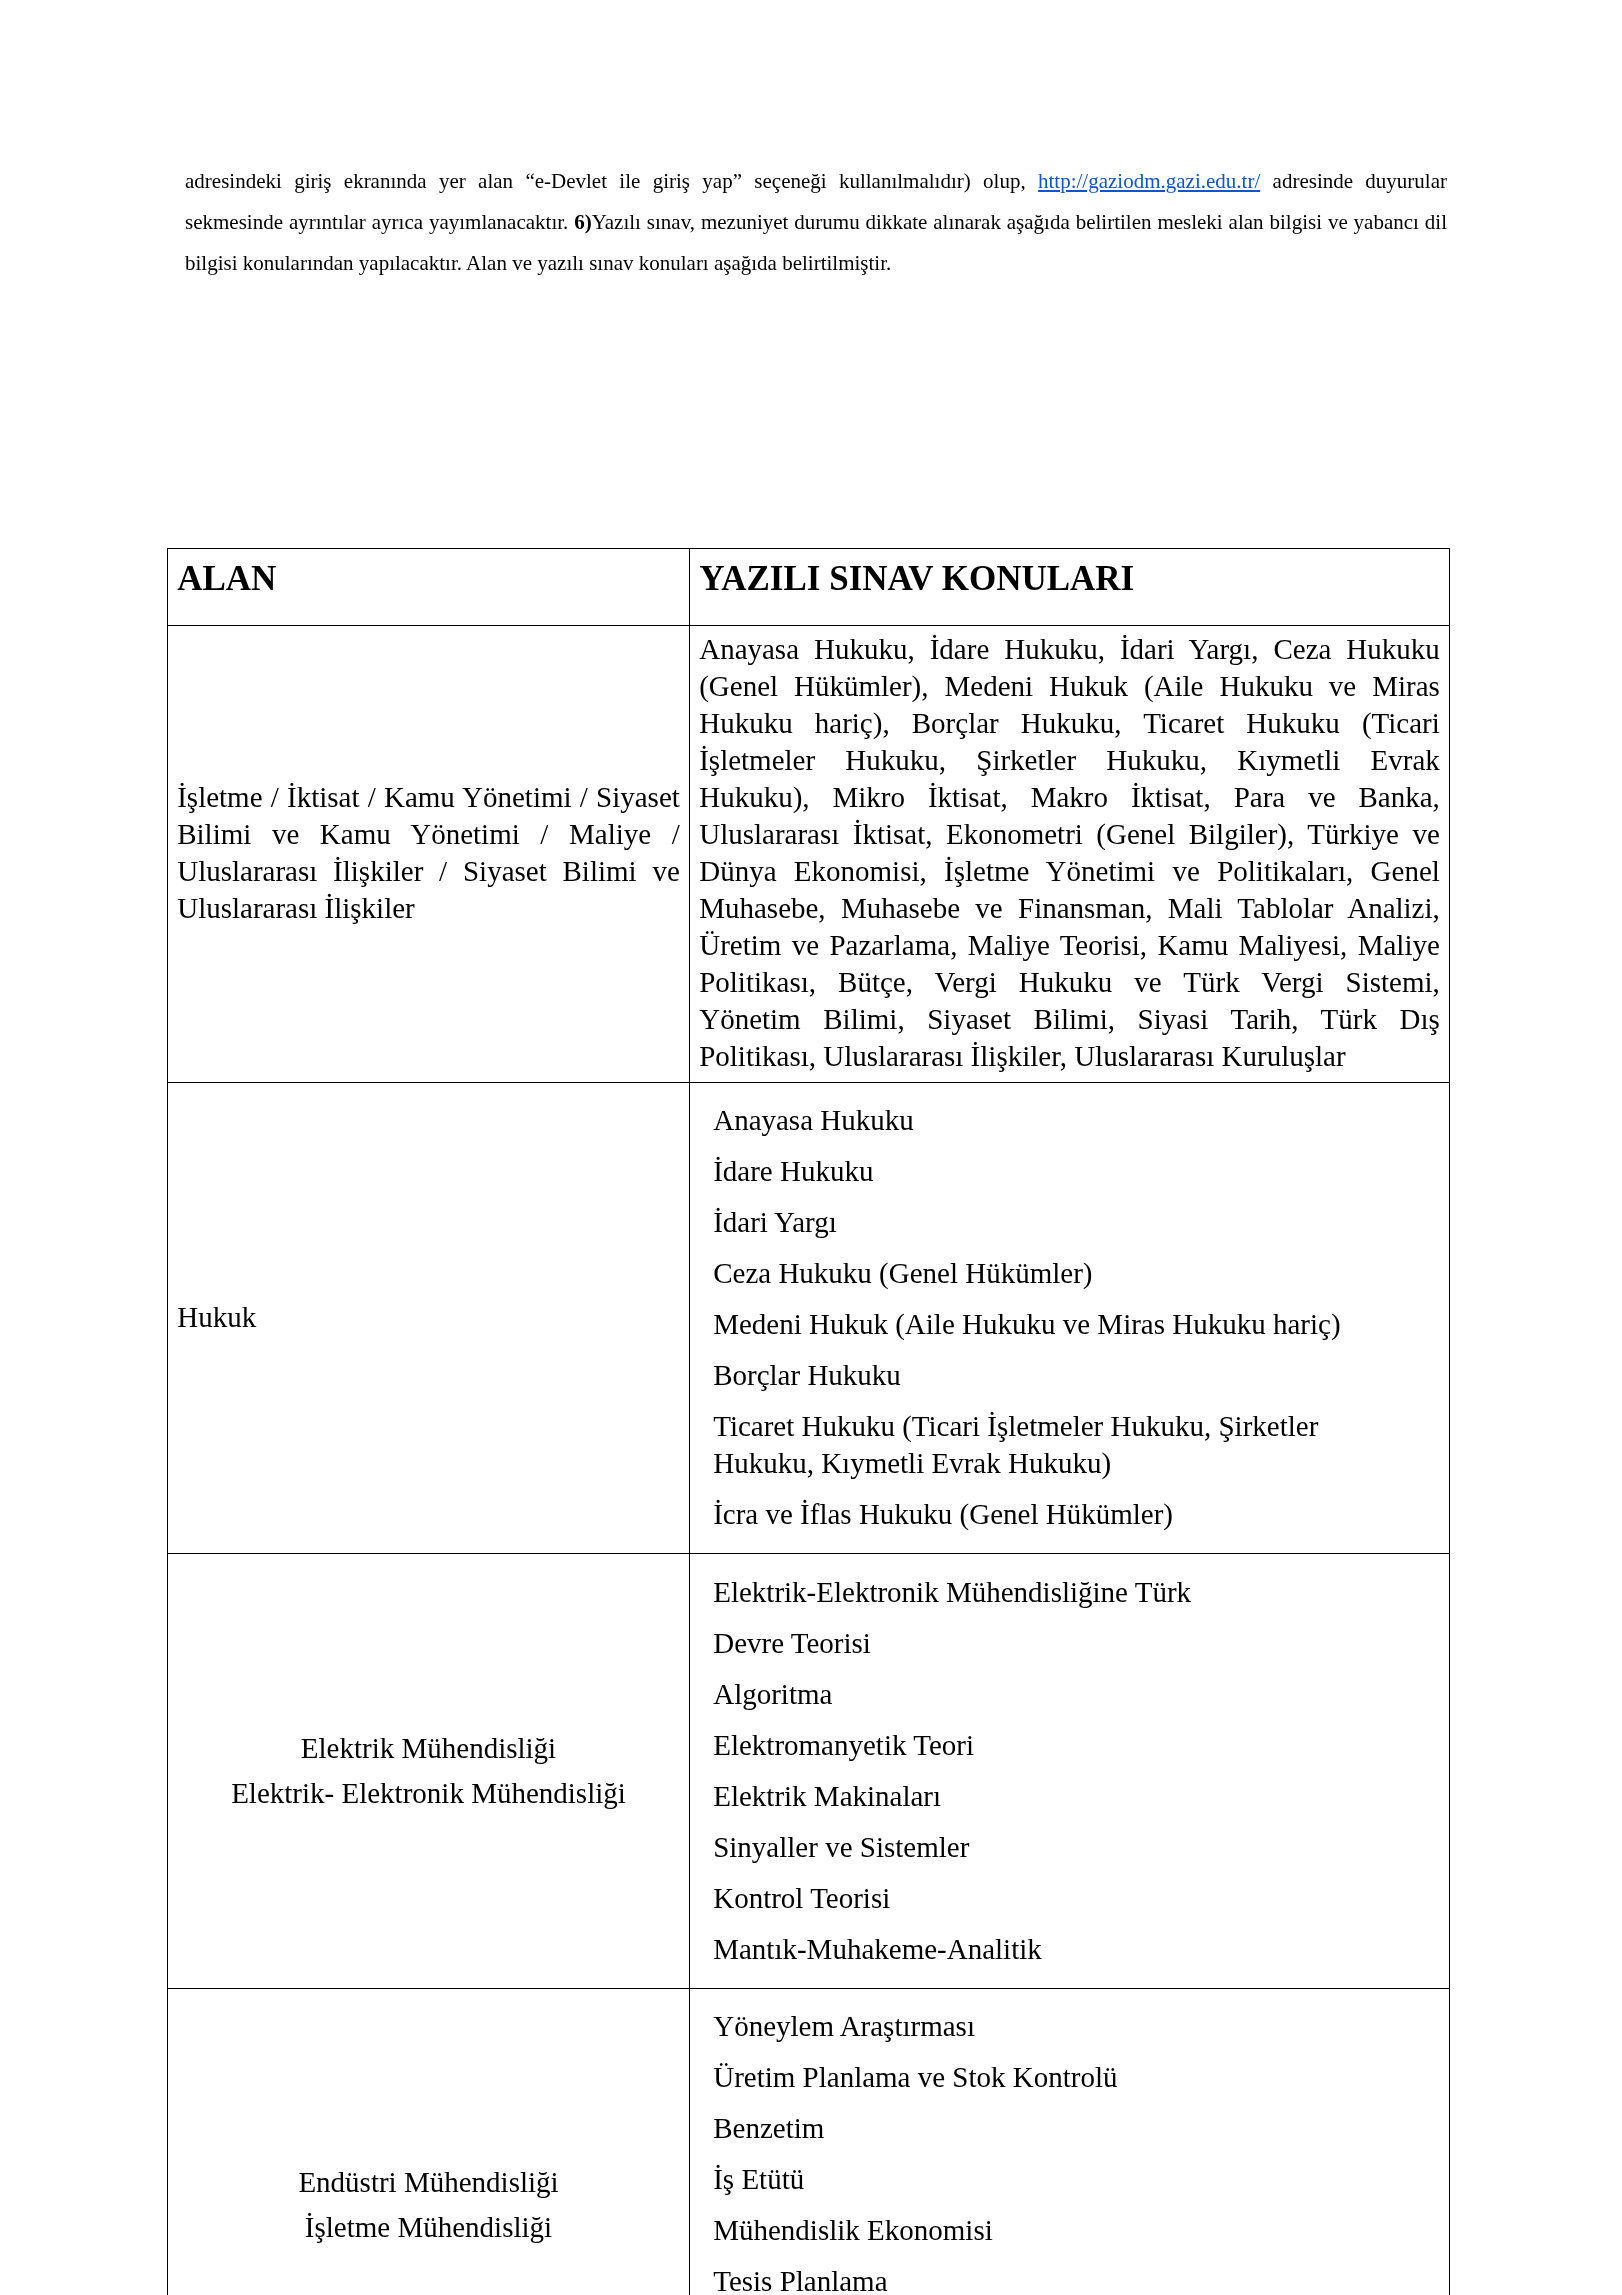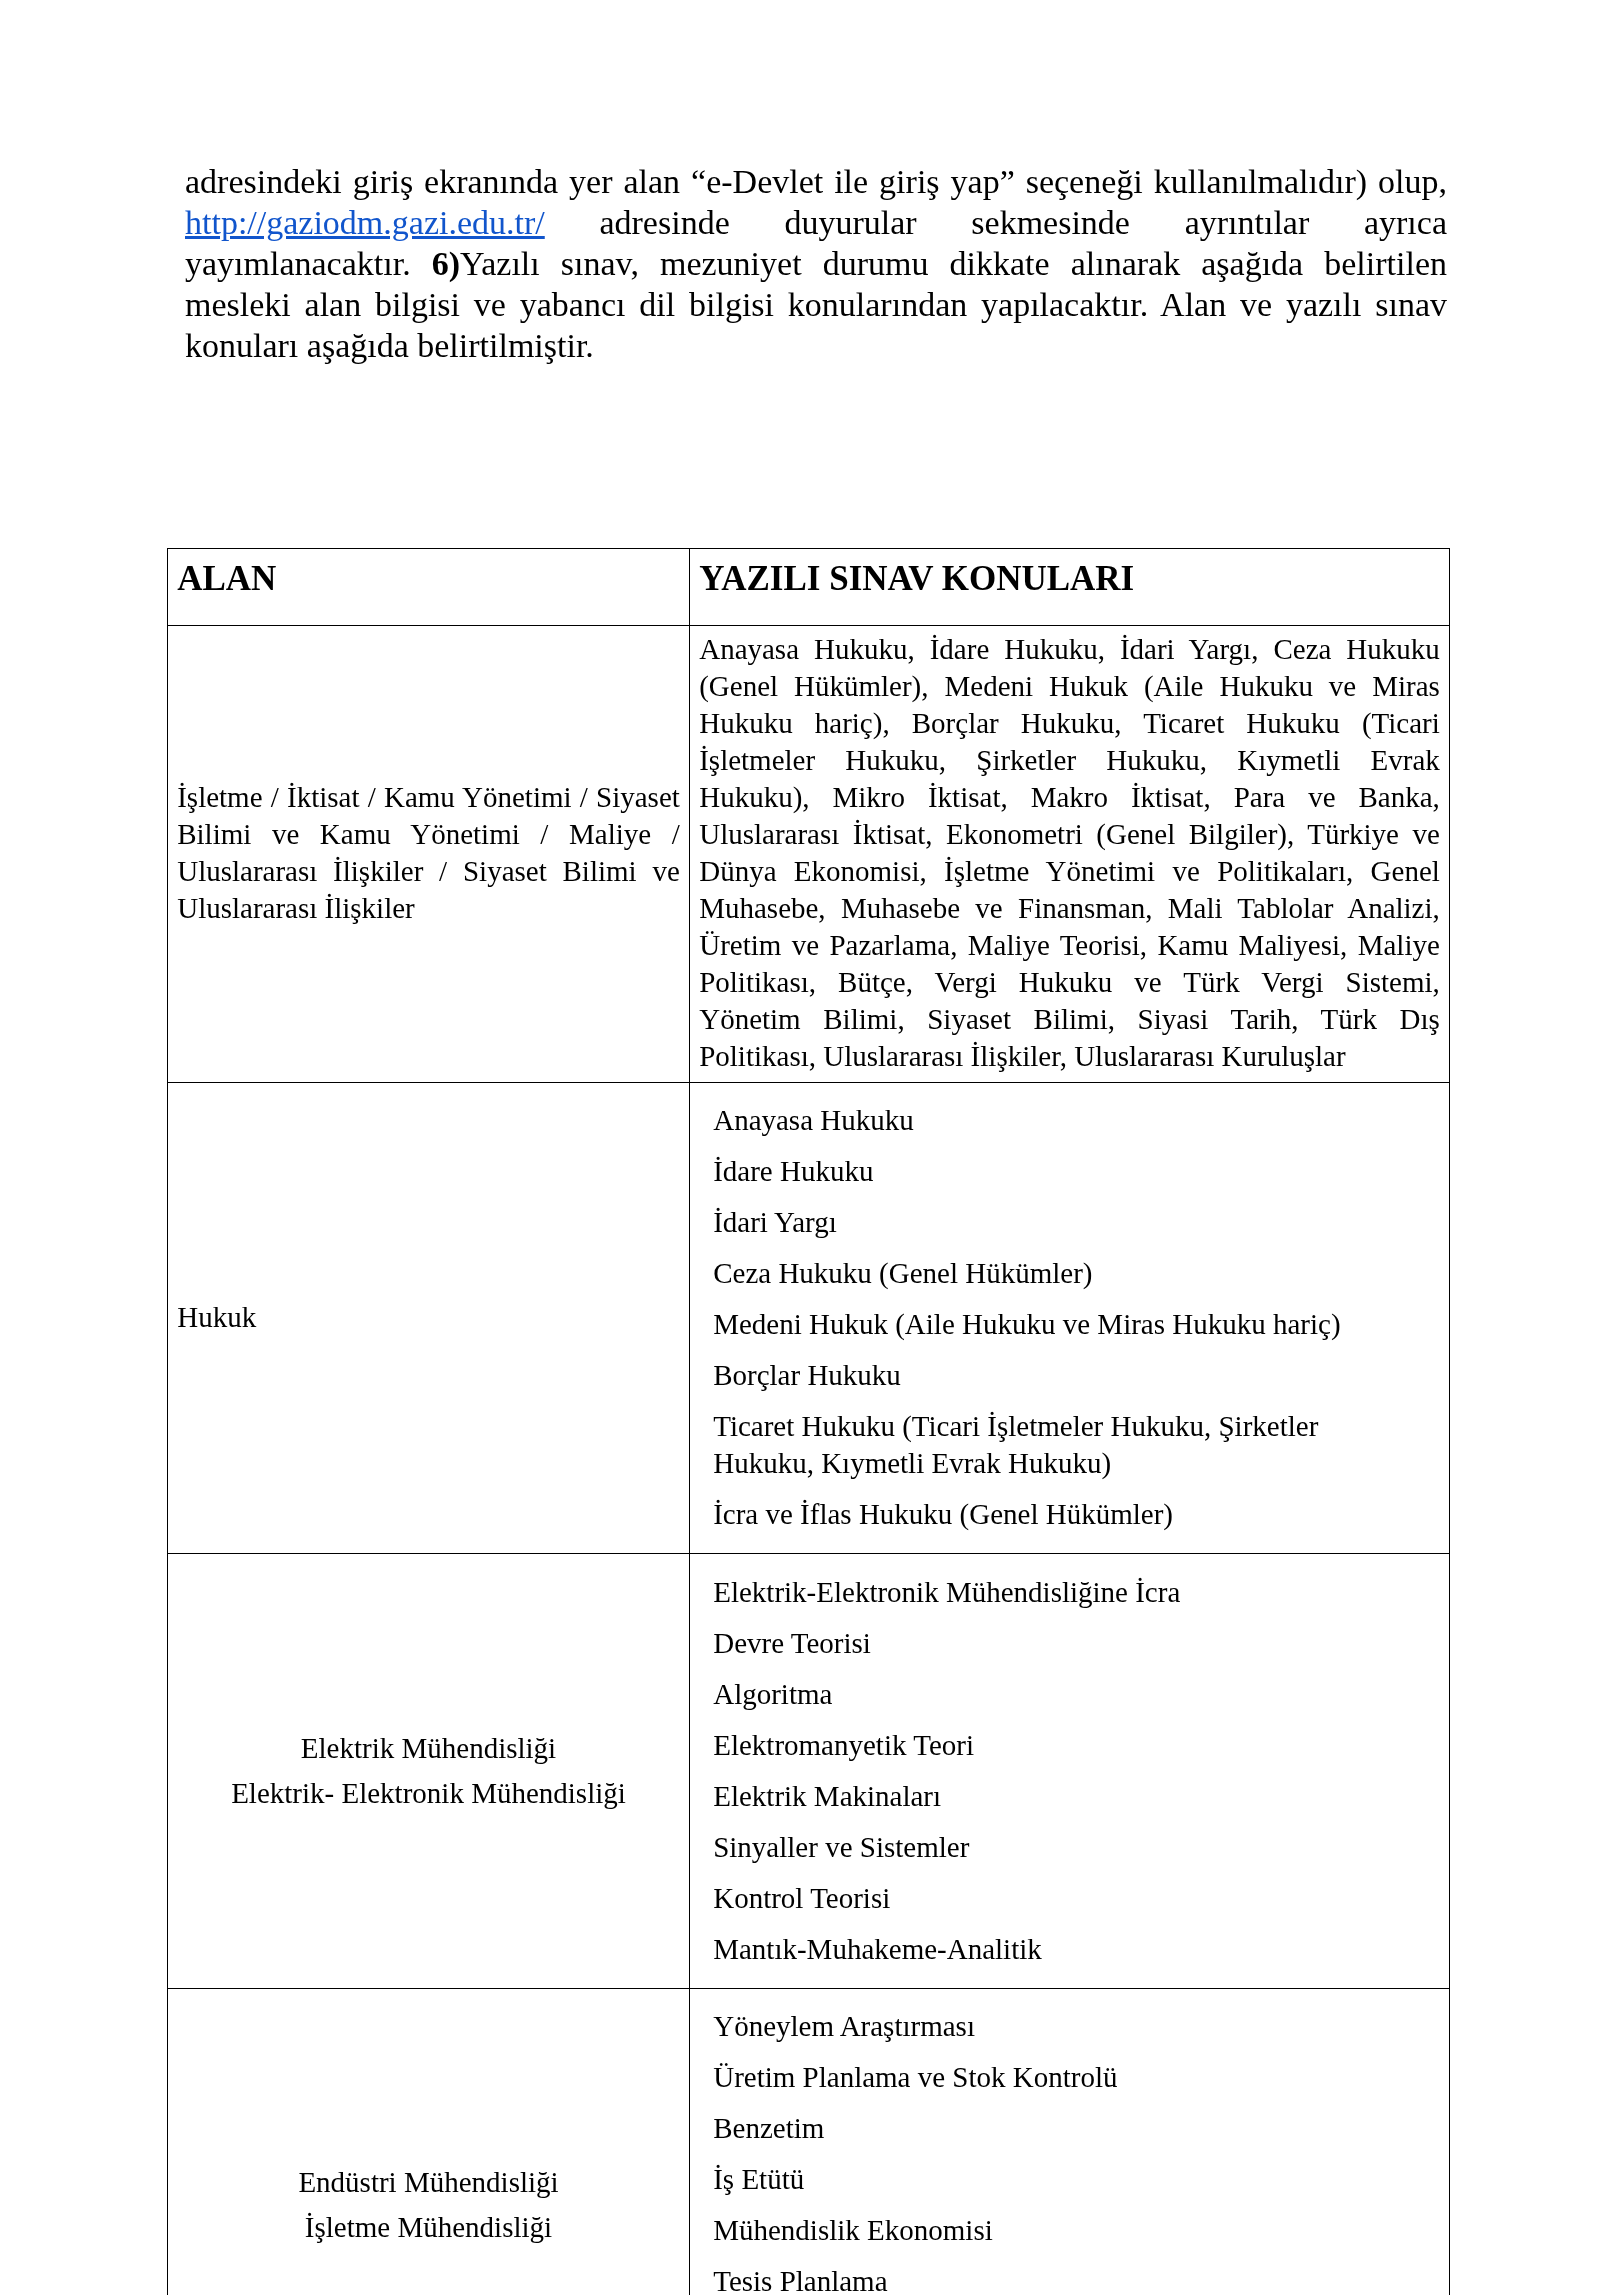--- a/index.html
+++ b/index.html
@@ -24,21 +24,21 @@
     box-sizing: border-box;
     padding: 0;
   }
   .body-block {
     position: absolute;
     left: 185px;
     top: 161px;
     width: 1262px;
   }
   .para {
-    font-size: 34px;
+    font-size: 21px;
     line-height: 41px;
     text-align: justify;
     text-justify: inter-word;
     margin: 0;
     hyphens: none;
   }
   .para .lnk {
     color: #1155cc;
     text-decoration: underline;
   }
@@ -166,21 +166,21 @@
         </tr>
         <tr>
           <td class="alan-cell plain">
             <div class="alan-lines">
               <div>Elektrik Mühendisliği</div>
               <div>Elektrik- Elektronik Mühendisliği</div>
             </div>
           </td>
           <td class="konu-cell">
             <ul>
-              <li>Elektrik-Elektronik Mühendisliğine İcra</li>
+              <li>Elektrik-Elektronik Mühendisliğine Türk</li>
               <li>Devre Teorisi</li>
               <li>Algoritma</li>
               <li>Elektromanyetik Teori</li>
               <li>Elektrik Makinaları</li>
               <li>Sinyaller ve Sistemler</li>
               <li>Kontrol Teorisi</li>
               <li>Mantık-Muhakeme-Analitik</li>
             </ul>
           </td>
         </tr>

